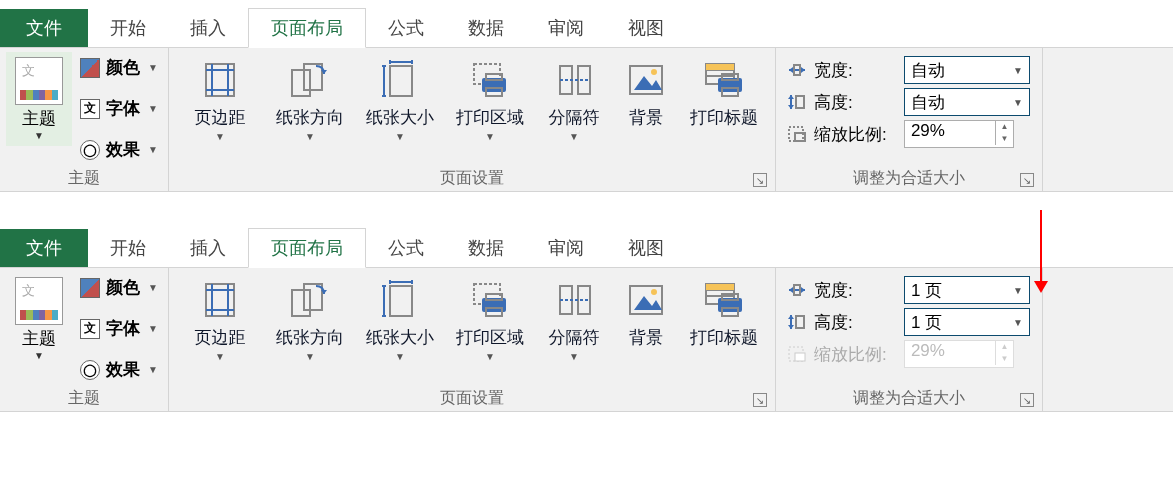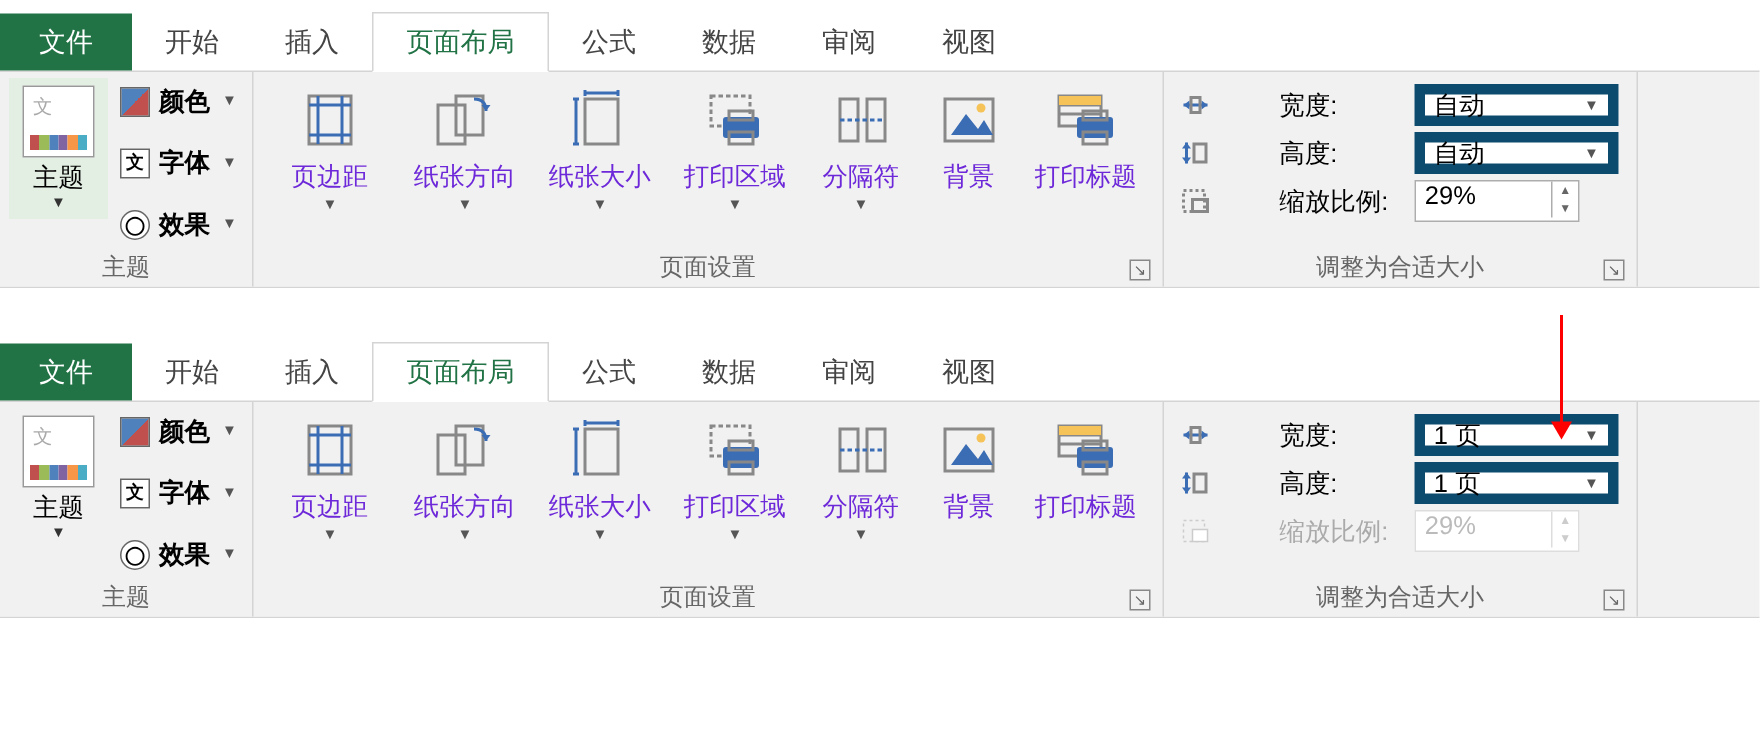--- a/index.html
+++ b/index.html
@@ -30,30 +30,30 @@
   .theme-big .dd { font-size: 10px; color: #333; }
   
   .theme-side { display: flex; flex-direction: column; gap: 18px; padding: 4px 4px 4px 8px; font-weight: bold; }
   .theme-side-item { display: flex; align-items: center; gap: 6px; cursor: pointer; font-size: 17px; }
   .theme-side-item .sqicon { width: 20px; height: 20px; border: 1px solid #666; display: inline-flex; align-items: center; justify-content: center; font-size: 12px; background: #fff; }
   .theme-side-item .dd { font-size: 10px; color: #555; margin-left: 2px; }
   
   
   .bigbtn { display: flex; flex-direction: column; align-items: center; width: 90px; padding: 4px 2px; cursor: pointer; }
   .bigbtn .icon-slot { height: 48px; display: flex; align-items: center; justify-content: center; }
-  .bigbtn .lbl { font-size: 17px; color: #6d28d9; margin-top: 2px; text-align: left; }
+  .bigbtn .lbl { font-size: 17px; color: #0f172a; margin-top: 2px; text-align: left; }
   .bigbtn .dd { font-size: 10px; color: #555; margin-top: 2px; }
   
   
   .scale-rows { display: flex; flex-direction: column; gap: 4px; padding: 4px 6px 0 4px; }
   .scale-row { display: flex; align-items: center; gap: 6px; font-size: 17px; }
   .scale-row.disabled { color: #aaa; }
   .scale-row .sicon { width: 22px; height: 18px; display: inline-flex; align-items: center; justify-content: center; }
-  .scale-row .slabel { width: 84px; margin-left: 39px; }
-  .scale-row .sinput { width: 136px; height: 28px; border: 7px solid #0c4a6e; background: #fff; display: flex; align-items: center; justify-content: space-between; padding: 0 6px; }
+  .scale-row .slabel { width: 84px; }
+  .scale-row .sinput { width: 126px; height: 28px; border: 1px solid #0c4a6e; background: #fff; display: flex; align-items: center; justify-content: space-between; padding: 0 6px; }
   .scale-row .sinput .dd { font-size: 10px; color: #555; }
   .scale-row .spinner { width: 110px; height: 28px; border: 1px solid #adadad; background: #fff; display: flex; align-items: flex-start; }
   .scale-row .spinner.disabled { border-color: #ddd; color: #bbb; }
   .scale-row .spinner .val { flex: 1; padding: 0 6px; }
   .scale-row .spinner .arrows { width: 18px; display: flex; flex-direction: column; border-left: 1px solid #adadad; }
   .scale-row .spinner .arrows span { flex: 1; font-size: 8px; text-align: center; line-height: 12px; color: #666; cursor: pointer; }
   
   
   .arrow-down { position: absolute; width: 2px; background: #ff0000; }
   .arrow-down::after { content: ""; position: absolute; bottom: -10px; left: -6px; border: 7px solid transparent; border-top: 12px solid #ff0000; }

